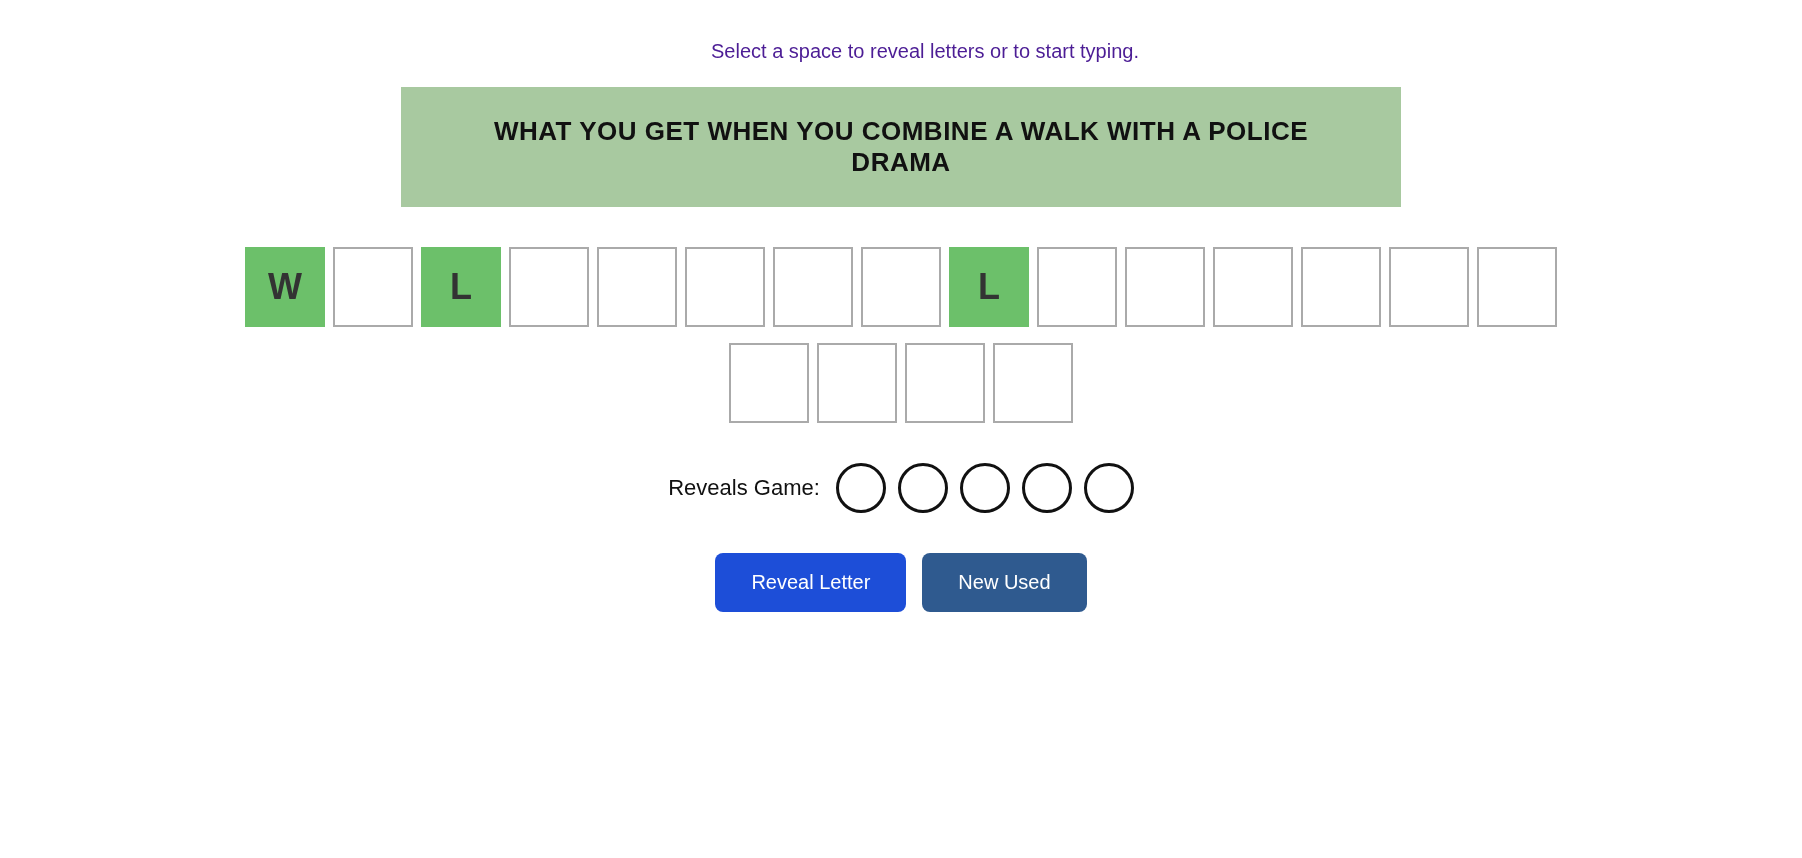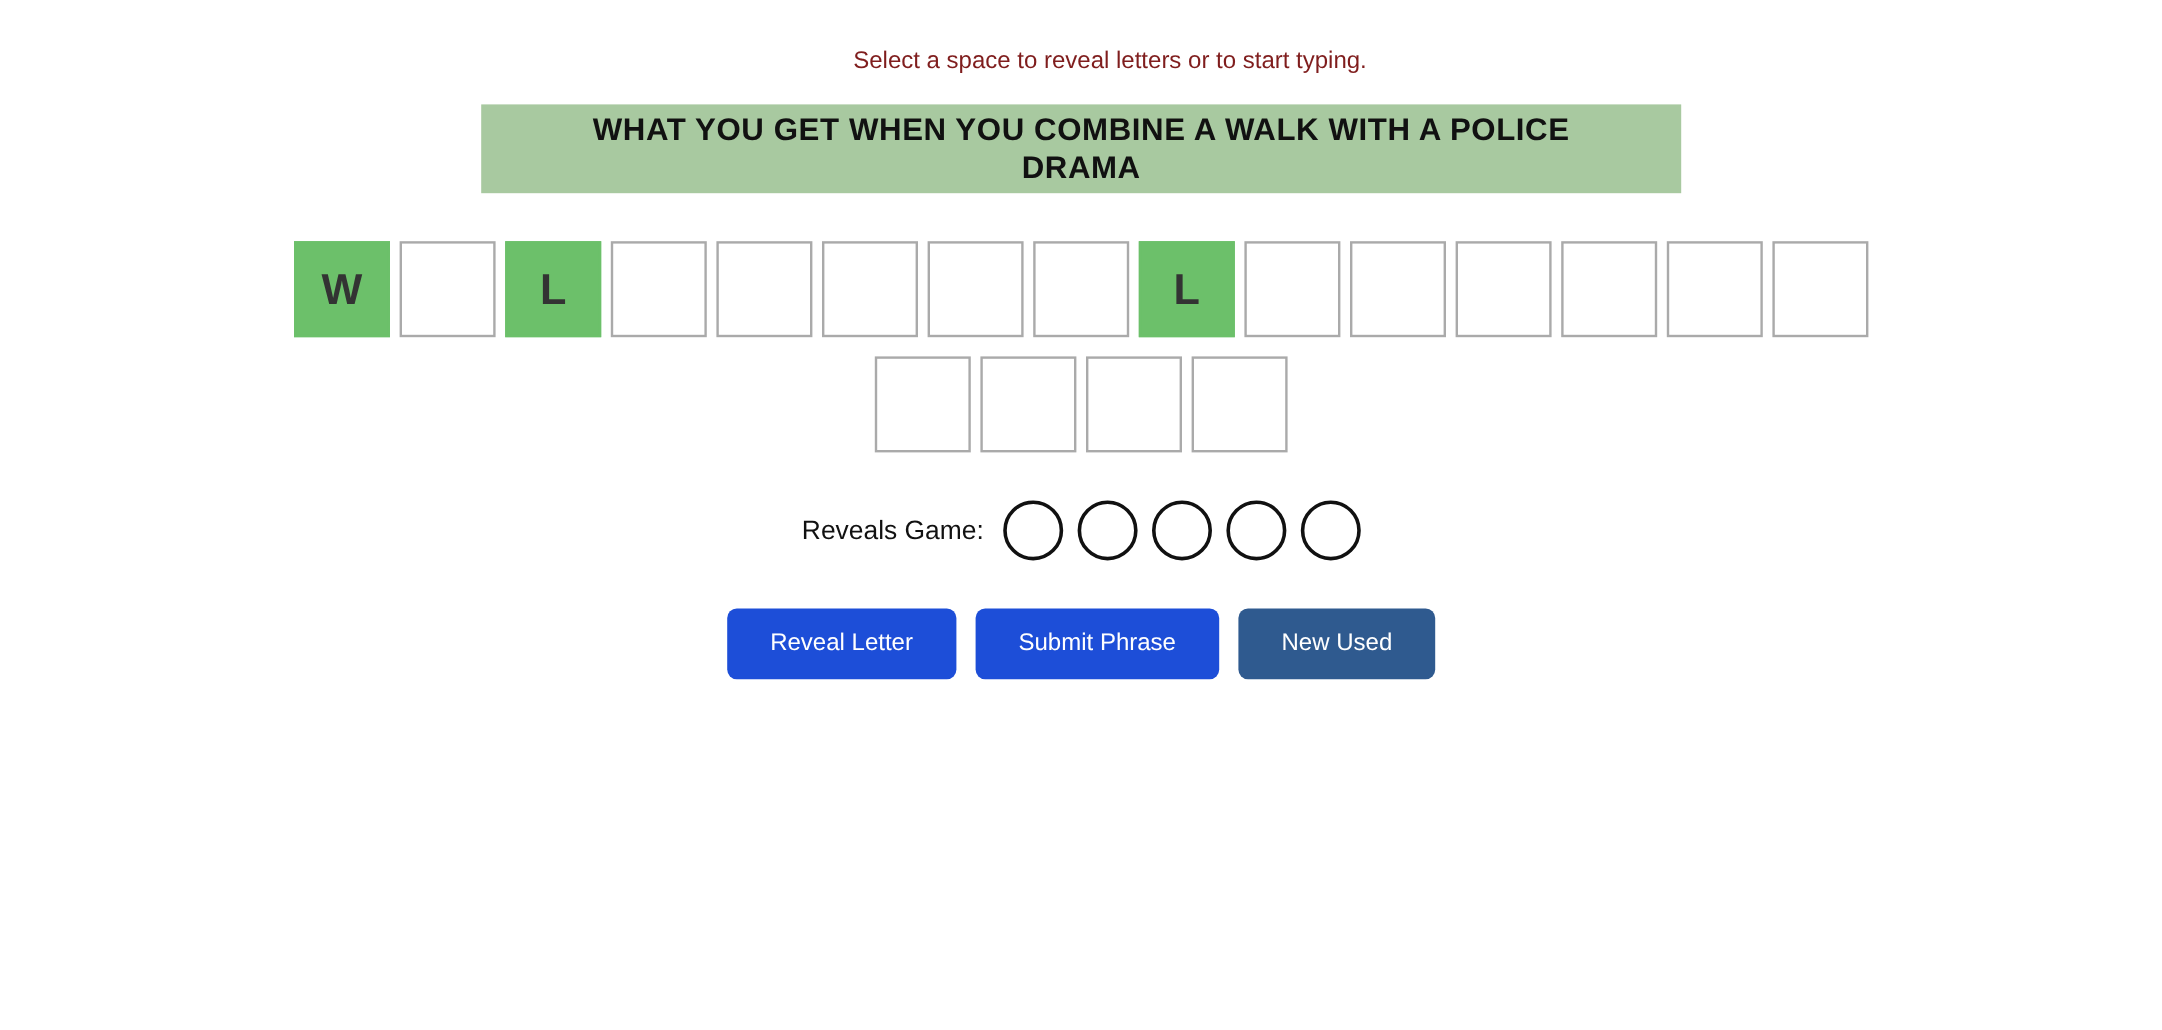--- a/index.html
+++ b/index.html
@@ -13,28 +13,28 @@
       font-family: Arial, sans-serif;
       display: flex;
       flex-direction: column;
       align-items: center;
       min-height: 858px;
       padding-top: 40px;
     }
 
     .instruction {
       font-size: 20px;
-      color: #7f1d1d;
+      color: #4c1d95;
       margin-bottom: 24px;
       margin-left: 48px;
     }
 
     .clue-box {
       background-color: #a8c9a0;
-      padding: 6px 40px;
+      padding: 29px 40px;
       margin-bottom: 40px;
       max-width: 1000px;
       text-align: center;
     }
 
     .clue-text {
       font-size: 26px;
       font-weight: bold;
       color: #111;
       letter-spacing: 0.5px;
@@ -162,15 +162,14 @@
       <div class="reveal-circle"></div>
       <div class="reveal-circle"></div>
       <div class="reveal-circle"></div>
       <div class="reveal-circle"></div>
       <div class="reveal-circle"></div>
     </div>
 </div>
 
 <div class="buttons-row">
   <button class="btn btn-gray">Reveal Letter</button>
-  <button class="btn btn-gray">Submit Phrase</button>
   <button class="btn btn-blue">New Used</button>
 </div>
 
 </body></html>

